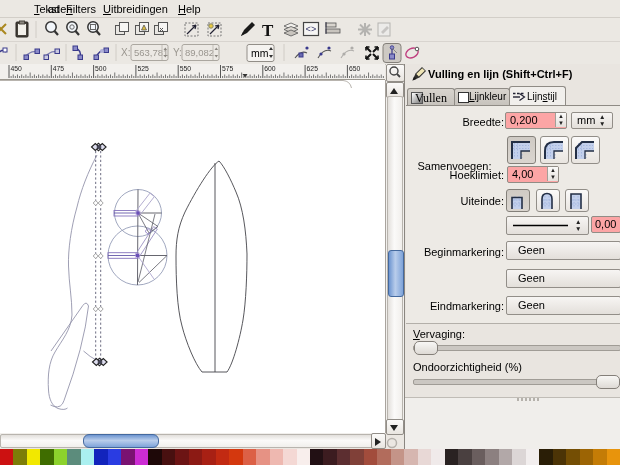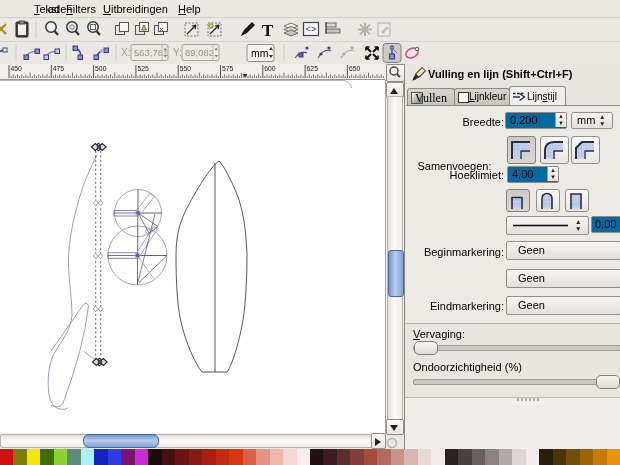--- a/index.html
+++ b/index.html
@@ -1,21 +1,21 @@
 <!DOCTYPE html>
 <html><head>
 <meta charset="utf-8">
 <style>
 html,body{margin:0;padding:0;}
 body{width:620px;height:465px;overflow:hidden;position:relative;
   font-family:"Liberation Sans",sans-serif;background:#ebe7e2;}
 .abs{position:absolute;}
 .lbl{font-size:11px;color:#000;}
 u{text-decoration:underline;}
-.inp{background:#0369a1;border:1px solid #918d86;border-radius:2px;}
+.inp{background:#fca5a5;border:1px solid #918d86;border-radius:2px;}
 .btn3{background:linear-gradient(#fbfaf9,#e9e5e0);border:1px solid #928e88;border-radius:3px;}
 .btn3p{background:linear-gradient(#cfcac4,#dad5cf);border:1px solid #84807a;border-radius:3px;}
 .combo{background:linear-gradient(#f7f5f3,#e3dfda);border:1px solid #928e88;border-radius:2px;}
 </style>
 </head>
 <body>
 
 <div class="abs" style="left:0;top:0;width:620px;height:17px;background:#ebe8e3;border-bottom:1px solid #d2cec8;">
   <div class="abs lbl" style="left:0;top:3px;margin-left:48px;">aden</div>
   <div class="abs lbl" style="left:34px;top:3px;"><u>T</u>ekst</div>
@@ -580,20 +580,21 @@
         <path d="M4,22 L4,11 L10,5 L22,5" fill="none" stroke="#232f46" stroke-width="2"></path>
         <path d="M13,22 L13,14 L22,14" fill="none" stroke="#232f46" stroke-width="1.3"></path>
       </svg></div>
 
   <div class="abs lbl" style="left:0;top:105px;width:99px;text-align:right;">Hoeklimiet:</div>
   <div class="abs inp" style="left:102px;top:102px;width:50px;height:15px;">
     <div class="abs" style="left:4px;top:1px;font-size:11px;">4,00</div>
     <div class="abs" style="left:39px;top:0px;width:10px;height:14px;background:linear-gradient(#fbfaf9,#e4e0db);border-left:1px solid #a39f98;font-size:6px;text-align:center;line-height:7px;color:#222;">▲<br>▼</div>
   </div>
 
+  <div class="abs lbl" style="left:0;top:131px;width:99px;text-align:right;">Uiteinde:</div>
   <div id="cap1" class="abs btn3p" style="left:101px;top:125px;width:22px;height:21px;"><svg width="20" height="19">
         <path d="M5,19 L5,7.5 L15,7.5 L15,19 Z" fill="#c3d0ec"></path>
         <g stroke="#9db1dd" stroke-width="0.8">
           <line x1="8" y1="6" x2="8" y2="18" stroke-dasharray="1.5,1.5"></line>
           <line x1="12" y1="6" x2="12" y2="18" stroke-dasharray="1.5,1.5"></line>
           <line x1="6" y1="10" x2="14" y2="10" stroke-dasharray="1.5,1.5"></line>
           <line x1="6" y1="14" x2="14" y2="14" stroke-dasharray="1.5,1.5"></line>
         </g>
         <path d="M5,19 L5,7.5 L15,7.5 L15,19" fill="none" stroke="#232f46" stroke-width="1.6"></path>
       </svg></div>

